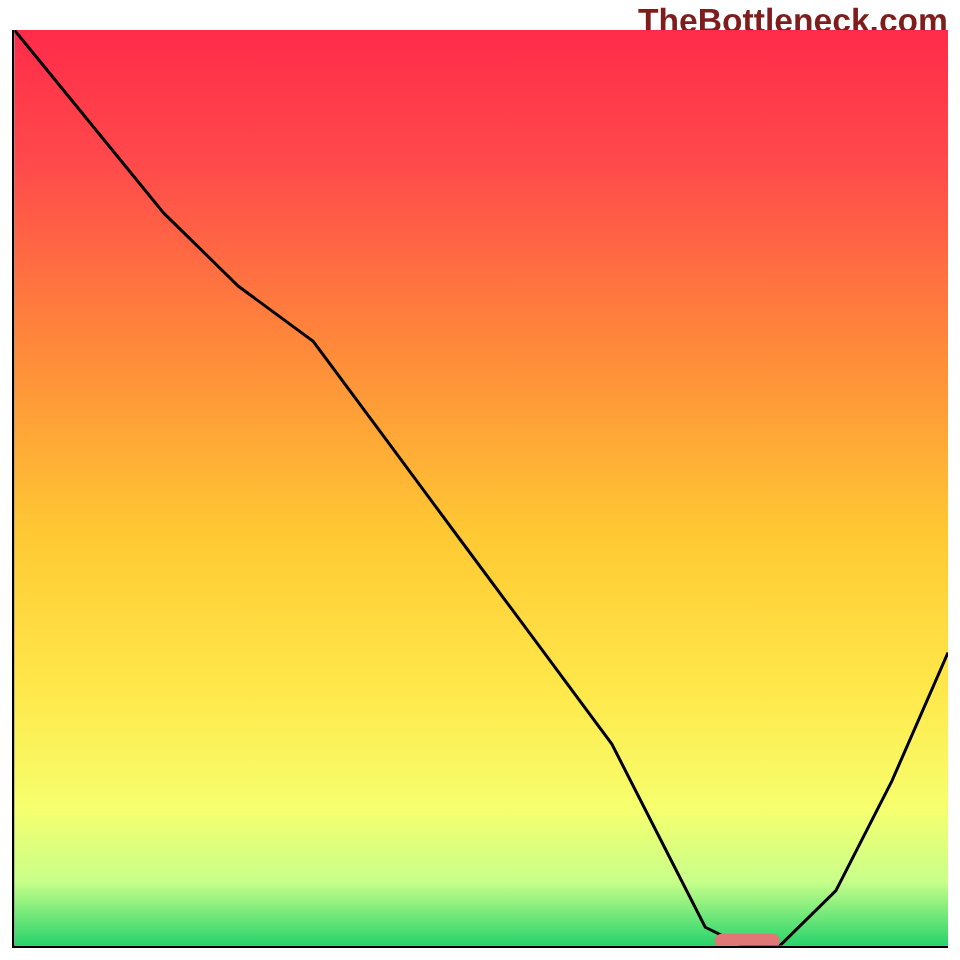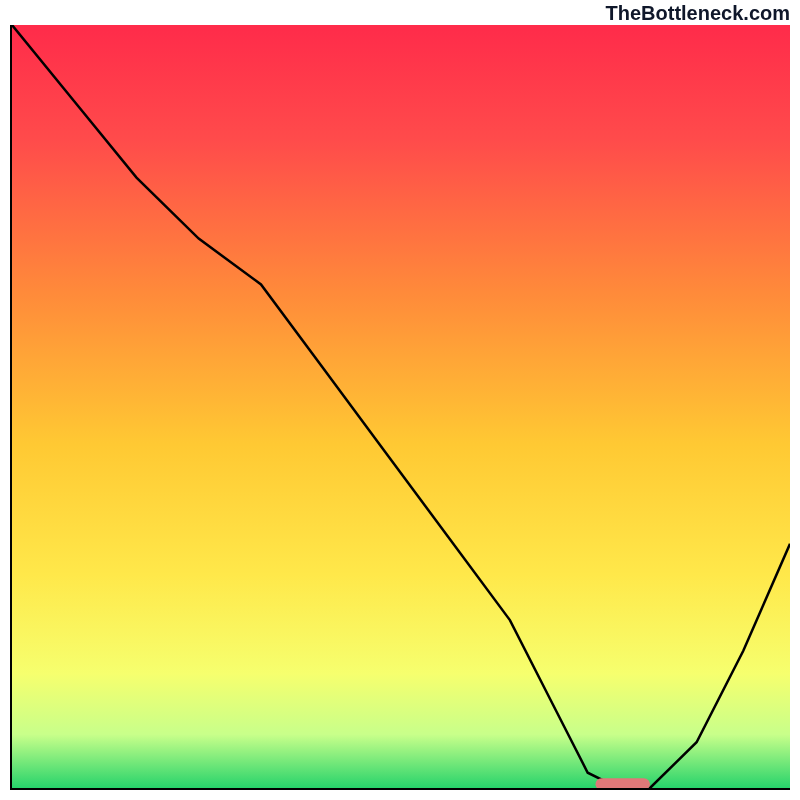--- a/index.html
+++ b/index.html
@@ -1,17 +1,17 @@
 <!DOCTYPE html>
 <html><head>
 <meta charset="utf-8">
 <style>
   html,body{margin:0;padding:0;width:800px;height:800px;overflow:hidden;background:#fff;font-family:Arial,Helvetica,sans-serif}
   .frame{position:absolute;left:10px;top:25px;width:780px;height:765px;border-left:2px solid #000;border-bottom:2px solid #000;box-sizing:border-box}
-  .wm{position:absolute;right:10px;top:2px;font-size:20px;font-weight:600;color:#0f172a}
+  .wm{position:absolute;right:10px;top:2px;font-size:28px;font-weight:600;color:#7f1d1d}
   svg{position:absolute;left:12px;top:25px}
 </style>
 </head>
 <body>
 
 <div class="wm">TheBottleneck.com</div>
 <div class="frame"></div>
 <svg id="plot" width="778" height="763">
     <defs>
       <linearGradient id="bg" x1="0" y1="0" x2="0" y2="1">

